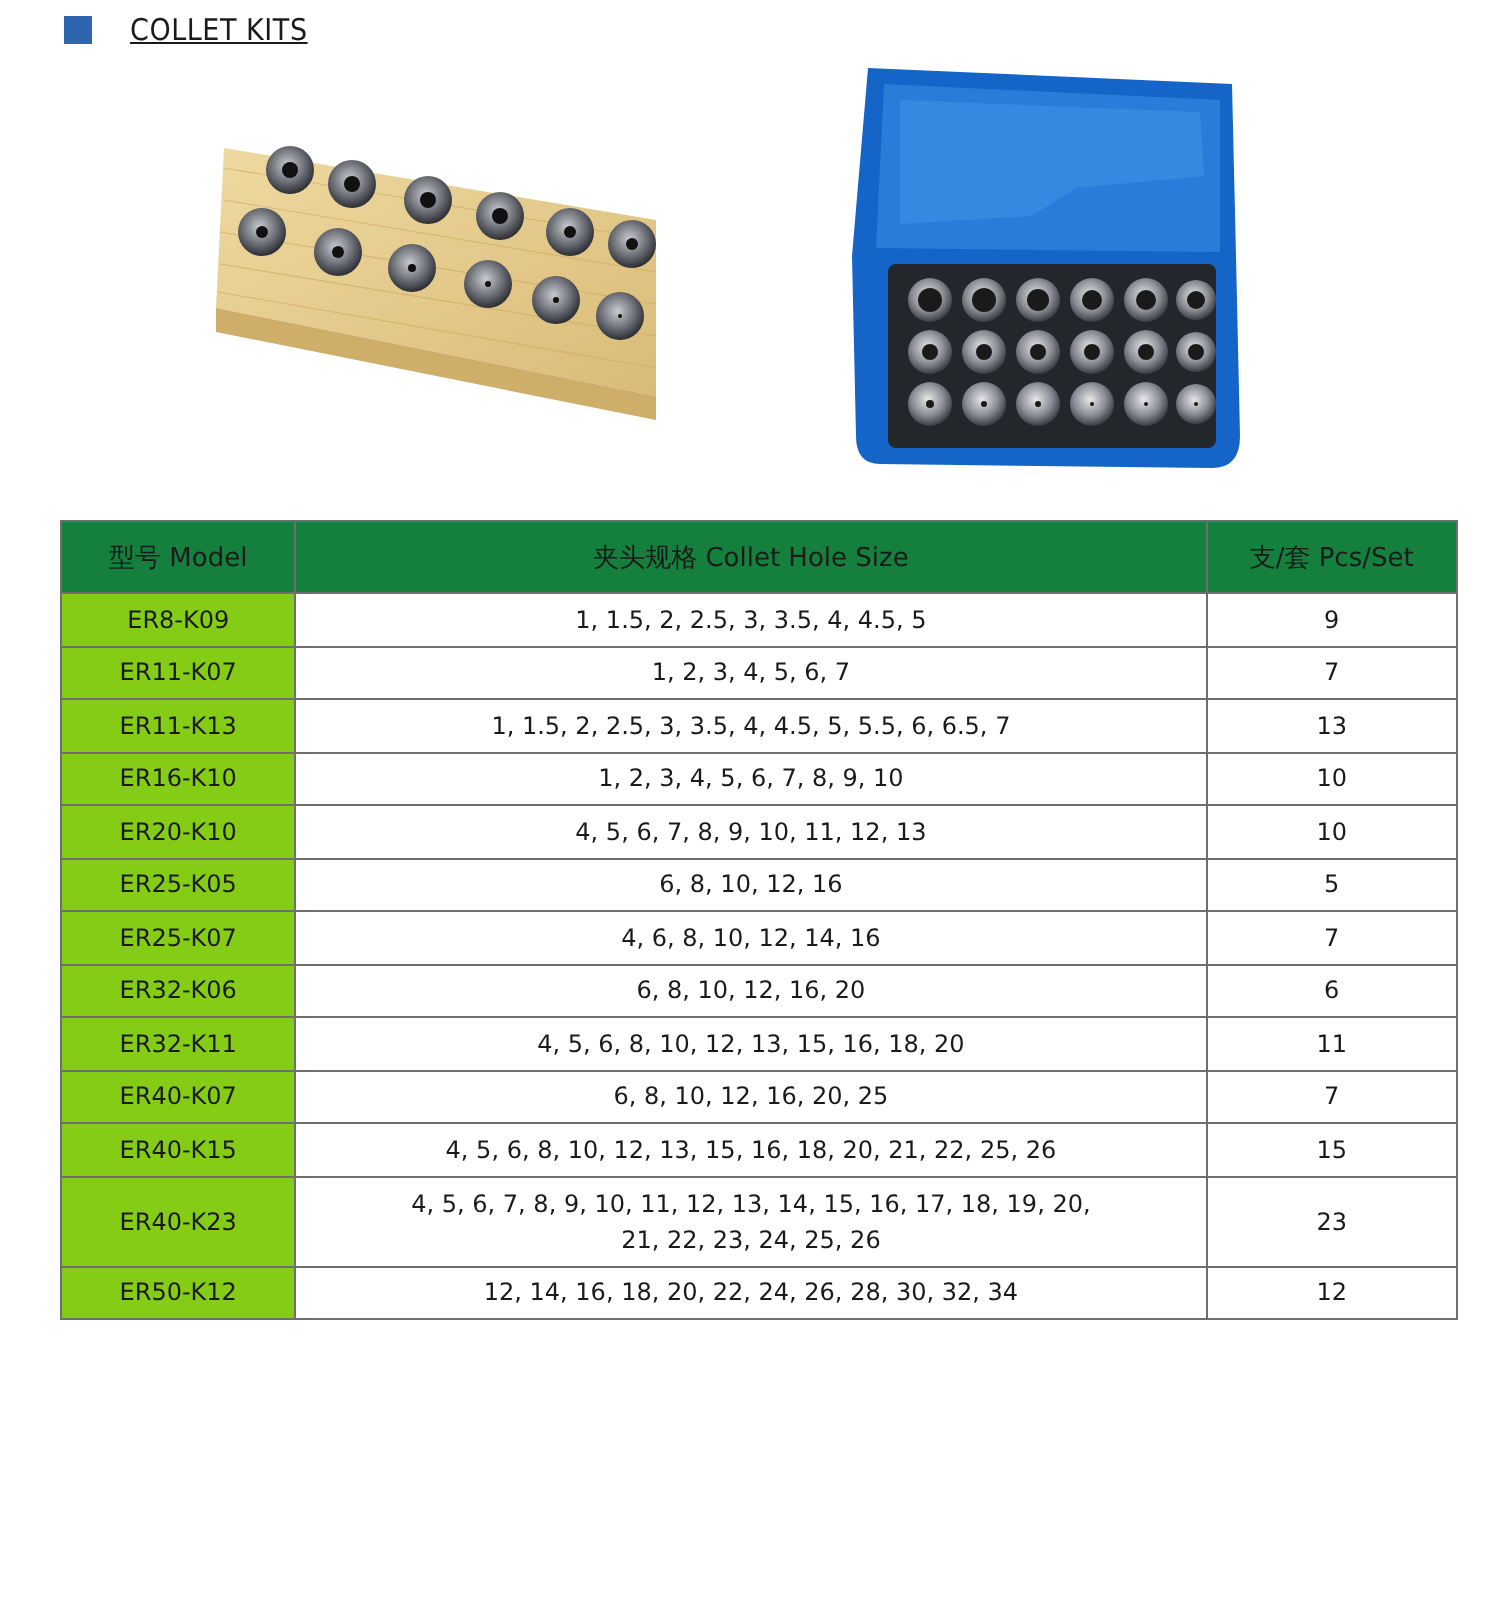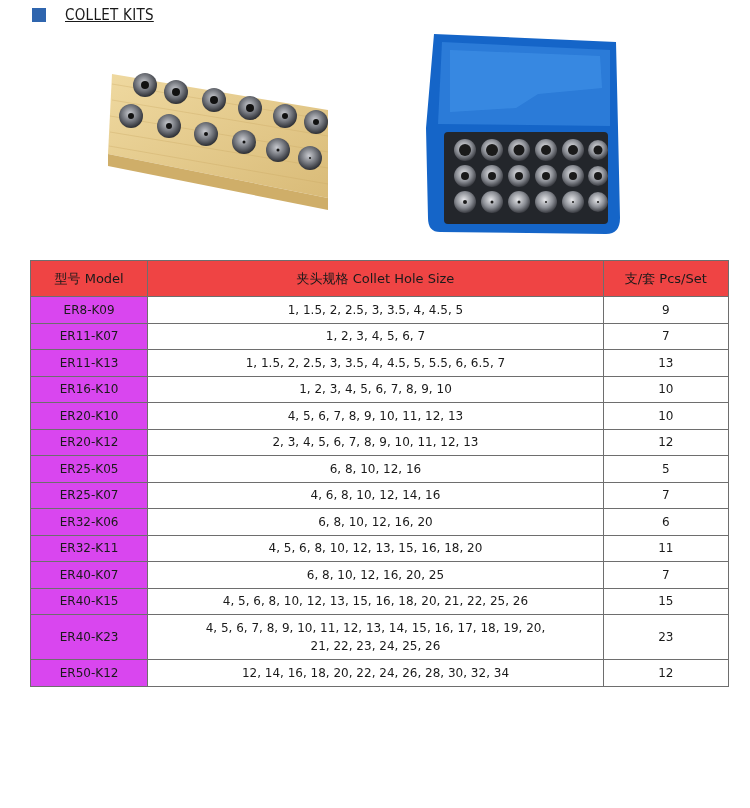--- a/index.html
+++ b/index.html
@@ -9,23 +9,23 @@
   .title-square { width:14px; height:14px; background:#2f65ae; margin-right:19px; }
   .title-text { font-size:15px; letter-spacing:0.3px; color:#1a1a1a; font-family:"DejaVu Sans", sans-serif; transform:scaleX(0.9); transform-origin:left center; }
 
   .img-wood { position:absolute; left:100px; top:70px; width:245px; height:145px; }
   .img-case { position:absolute; left:420px; top:28px; width:205px; height:210px; }
 
   table.spec { position:absolute; left:30px; top:260px; width:699px; border-collapse:collapse;
                font-size:12px; }
   table.spec td, table.spec th { border:1px solid #6e6e6e; text-align:center; padding:0;
                font-weight:normal; }
-  table.spec th { background:#ef4444; height:35px; font-size:13px; }
+  table.spec th { background:#15803d; height:35px; font-size:13px; }
   table.spec tr { height:26.5px; }
-  table.spec td.model { background:#d946ef; width:126px; }
+  table.spec td.model { background:#84cc16; width:126px; }
   table.spec td.size { width:507px; line-height:18px; }
   table.spec td.pcs { width:134px; }
   table.spec tr.tall td { height:44px; }
 </style>
 </head>
 <body>
 
 <div class="title-wrap">
   <div class="title-square"></div>
   <div class="title-text">COLLET KITS</div>
@@ -166,25 +166,20 @@
       <td class="model">ER16-K10</td>
       <td class="size">1, 2, 3, 4, 5, 6, 7, 8, 9, 10</td>
       <td class="pcs">10</td>
     </tr>
     <tr>
       <td class="model">ER20-K10</td>
       <td class="size">4, 5, 6, 7, 8, 9, 10, 11, 12, 13</td>
       <td class="pcs">10</td>
     </tr>
     <tr>
-      <td class="model">ER20-K12</td>
-      <td class="size">2, 3, 4, 5, 6, 7, 8, 9, 10, 11, 12, 13</td>
-      <td class="pcs">12</td>
-    </tr>
-    <tr>
       <td class="model">ER25-K05</td>
       <td class="size">6, 8, 10, 12, 16</td>
       <td class="pcs">5</td>
     </tr>
     <tr>
       <td class="model">ER25-K07</td>
       <td class="size">4, 6, 8, 10, 12, 14, 16</td>
       <td class="pcs">7</td>
     </tr>
     <tr>

